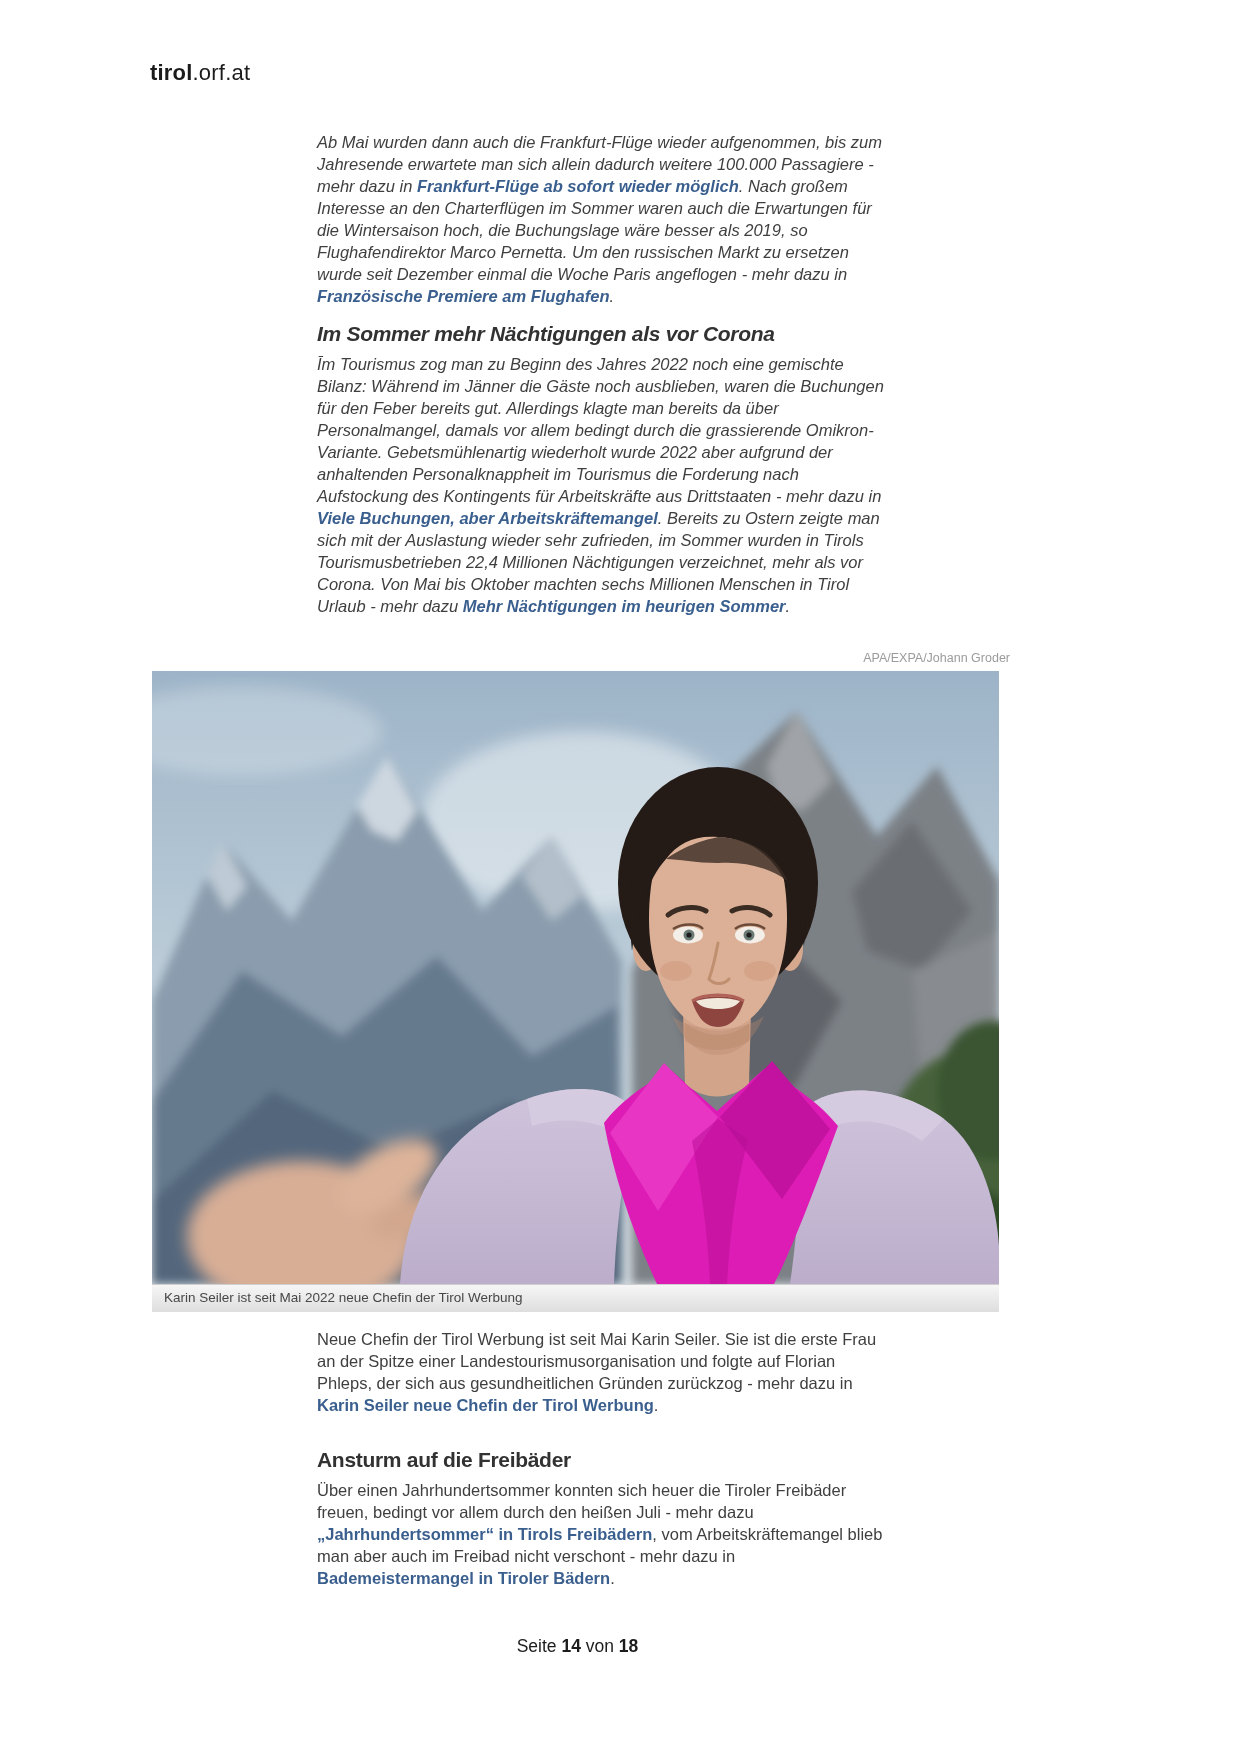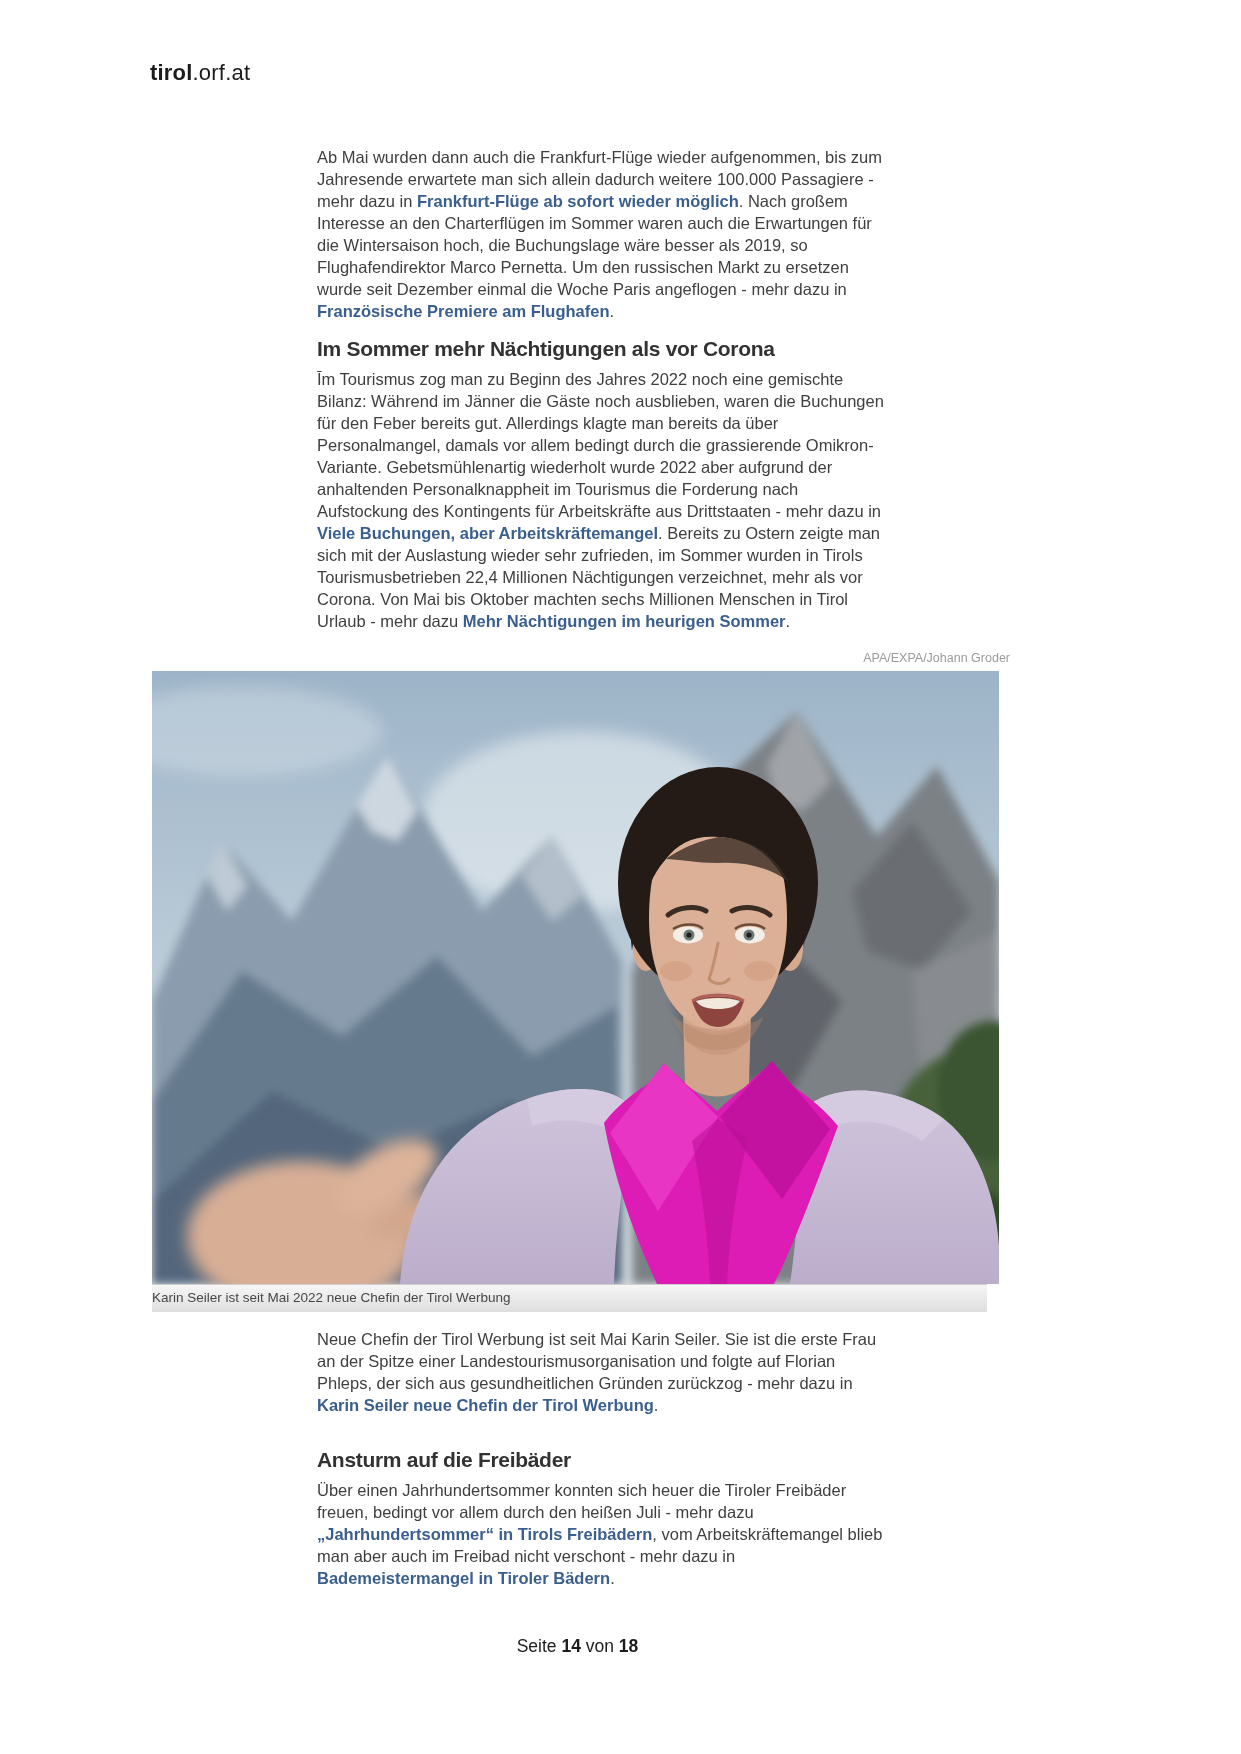--- a/index.html
+++ b/index.html
@@ -15,21 +15,21 @@
   .brand{
     position:absolute;left:131px;top:60px;
     font-size:22px;color:#1b1b1b;letter-spacing:0.2px;
   }
   .brand-bold{font-weight:700;}
   
   .textcol{
     position:absolute;left:298px;width:572px;
     font-size:16.5px;line-height:22px;color:var(--body-text,#3f3f3f);
   }
-  .block-top{top:146px;}
+  .block-top{top:131px;font-style:italic;}
   .block-bottom{top:1328px;}
   .para{margin:0 0 0 0;}
   .inline-link{color:var(--link,#3a5f8e);font-weight:700;}
   h2.heading{
     margin:15px 0 7px 0;
     font-size:21px;line-height:24px;
     color:var(--heading,#323232);
     font-weight:700;letter-spacing:-0.3px;
   }
   .block-bottom h2.heading{margin-top:32px;}
@@ -38,20 +38,21 @@
     position:absolute;left:146px;top:651px;width:845px;
     text-align:right;font-size:12.5px;color:var(--credit,#9b9b9b);
   }
   
   figure.photo{
     position:absolute;left:133px;top:671px;width:847px;margin:0;padding:0;
   }
   figure.photo svg{display:block;width:847px;height:613px;}
   figcaption.caption{
     width:835px;height:27px;line-height:26px;
+    padding-left:12px;
     background:linear-gradient(#f6f6f6,#dedede);
     border-top:1px solid #cfcfcf;
     font-size:13.5px;color:#474747;
   }
   
   .page-footer{
     position:absolute;left:135px;top:1636px;width:847px;
     text-align:center;font-size:17.5px;color:#1c1c1c;
   }
   .page-footer b{font-weight:700;}

